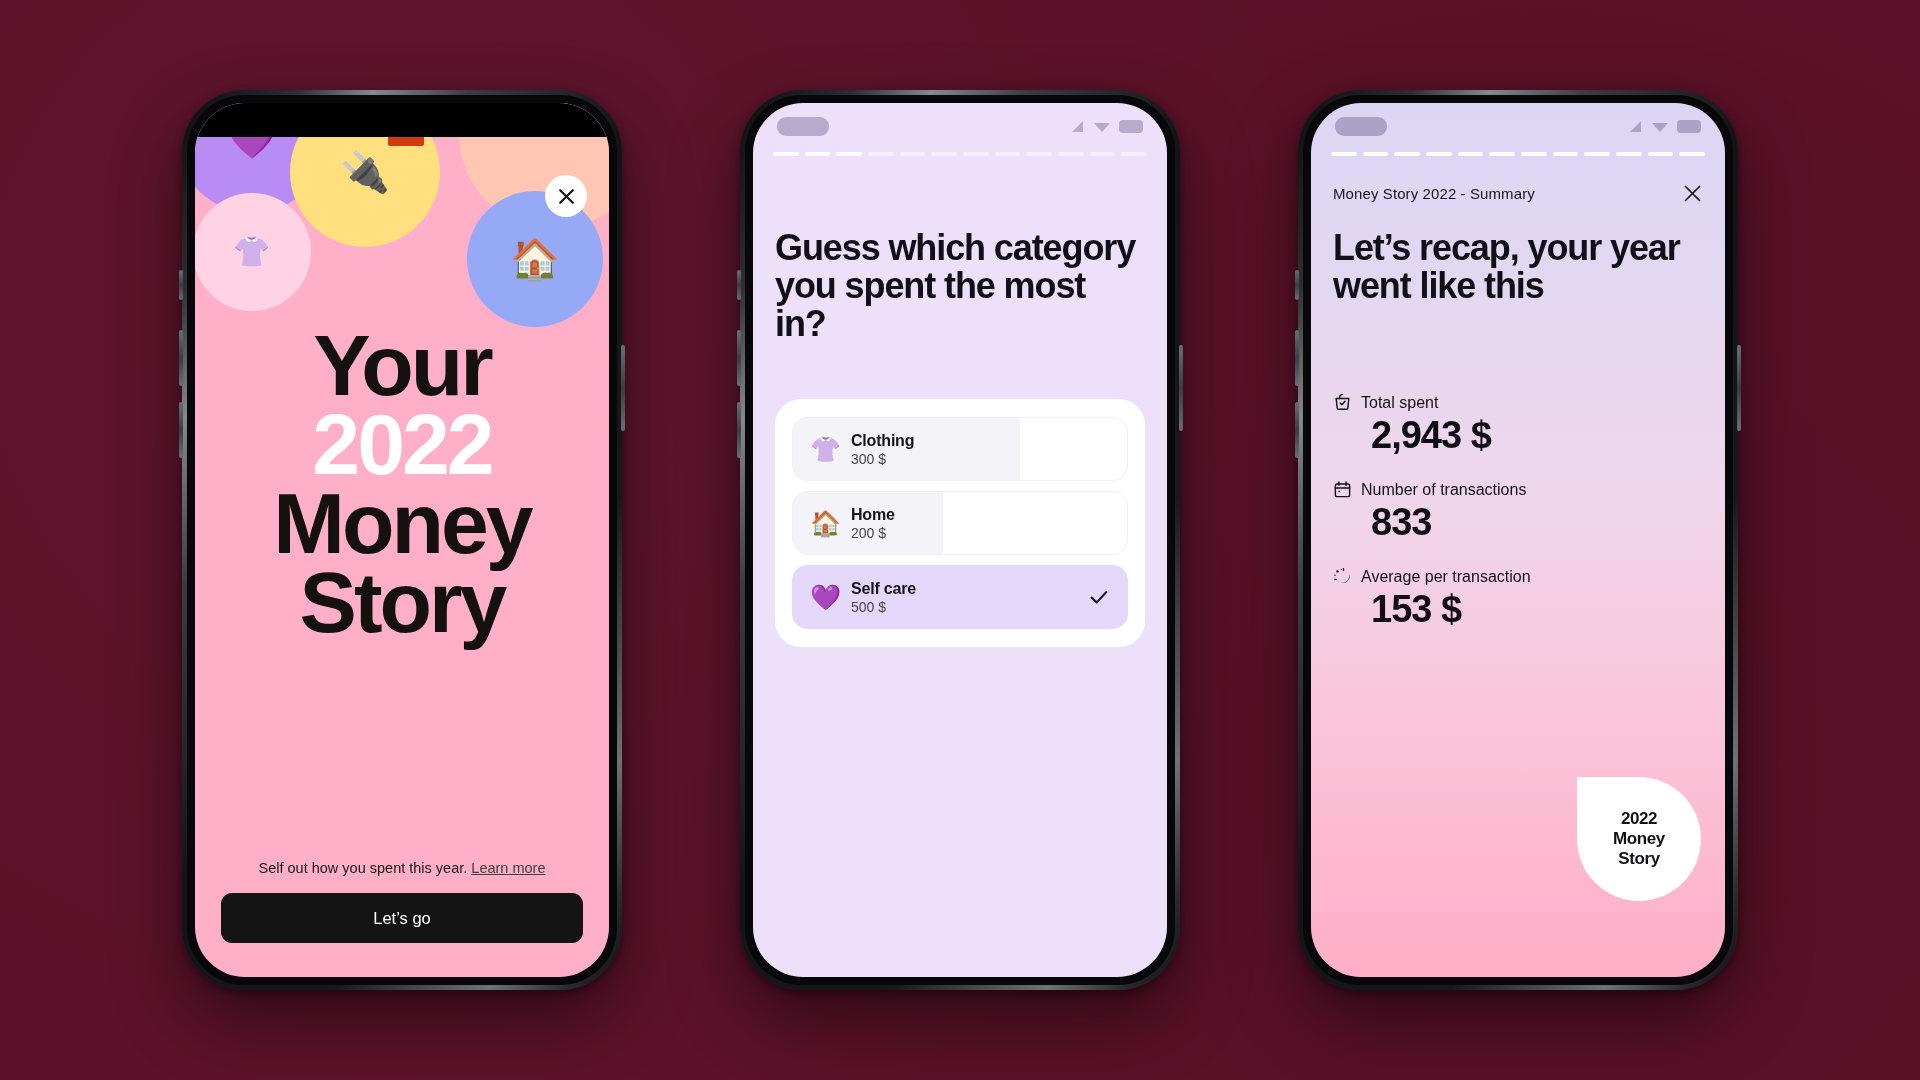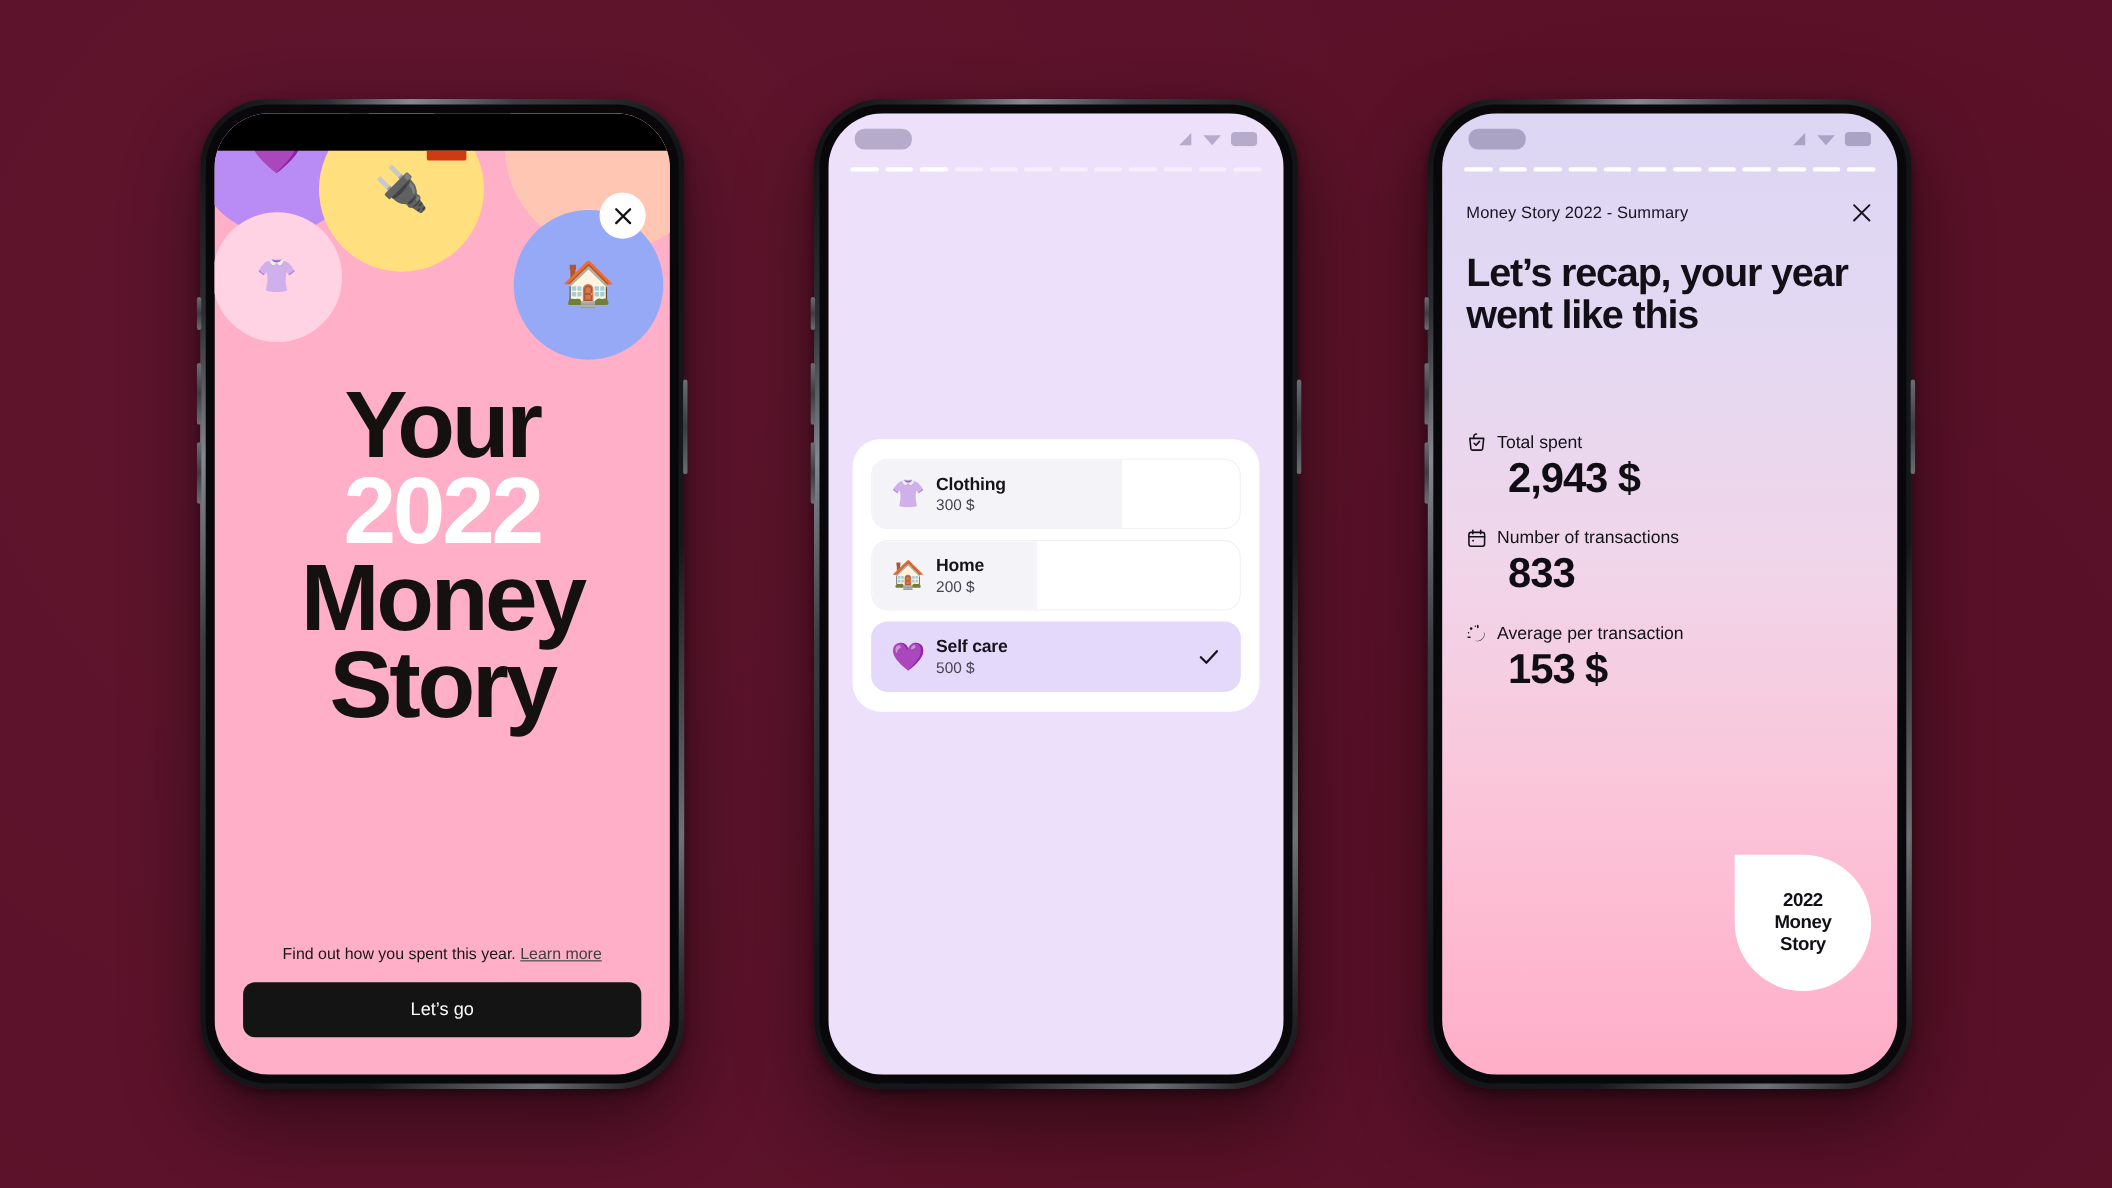--- a/index.html
+++ b/index.html
@@ -60,21 +60,21 @@
     background:#000; border-bottom-left-radius:0; border-bottom-right-radius:0;
   }
   .s1 .bubbles { position:absolute; inset:0; }
   .bub {
     position:absolute; border-radius:50%;
     display:flex; align-items:center; justify-content:center;
   }
   .bub .emo { font-size:40px; line-height:1; }
 
   .s1-title {
-    position:absolute; left:0; right:0; top:244px;
+    position:absolute; left:0; right:0; top:223px;
     text-align:center;
     font-weight:bold; letter-spacing:-3px; line-height:0.92;
     font-size:86px; color:#15110f;
   }
   .s1-title .yr { color:#ffffff; display:block; }
   .s1-title span.l { display:block; }
 
   .s1-foot {
     position:absolute; left:26px; right:26px; bottom:34px;
   }
@@ -213,21 +213,21 @@
 
           <div class="s1-title">
             <span class="l">Your</span>
             <span class="l yr">2022</span>
             <span class="l">Money</span>
             <span class="l">Story</span>
           </div>
 
           <div class="s1-foot">
             <div class="s1-caption">
-              <span>Find out how you spent this year.</span>
+              <span>Self out how you spent this year.</span>
               <a href="#">Learn more</a>
             </div>
             <button class="s1-cta">Let’s go</button>
           </div>
 
         </div>
       </div>
     </div>
   </div>
 
@@ -264,20 +264,21 @@
               <i></i>
               <i></i>
               <i></i>
               <i></i>
               <i></i>
               <i></i>
               <i></i>
             </div>
 
 
+          <div class="story-h1">Guess which category you spent the most in?</div>
 
           <div class="card-panel" id="cats2">
               <div class="cat-row">
                 <div class="cat-fill" style="width:68%"></div>
                 <div class="cat-body">
                   <div class="cat-emo">👚</div>
                   <div class="cat-txt">
                     <div class="cat-name">Clothing</div>
                     <div class="cat-amt">300 $</div>
                   </div>

